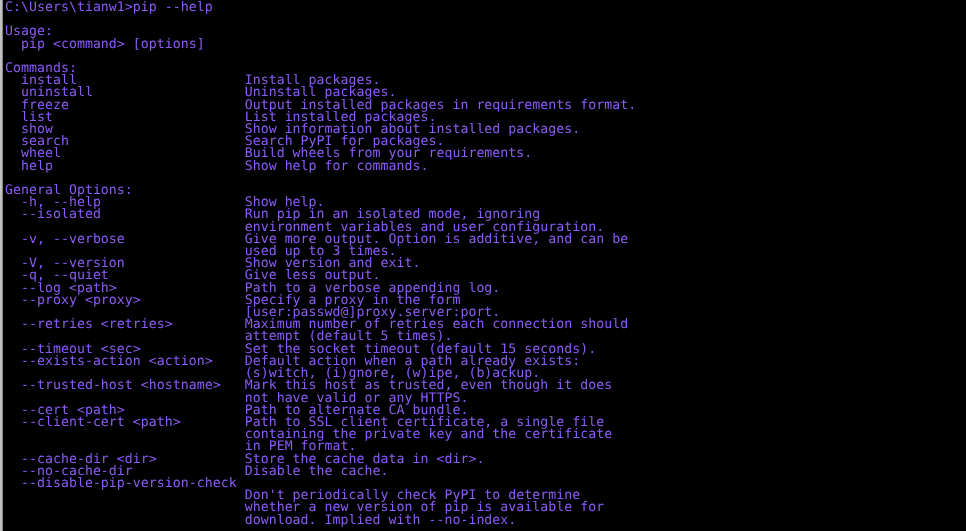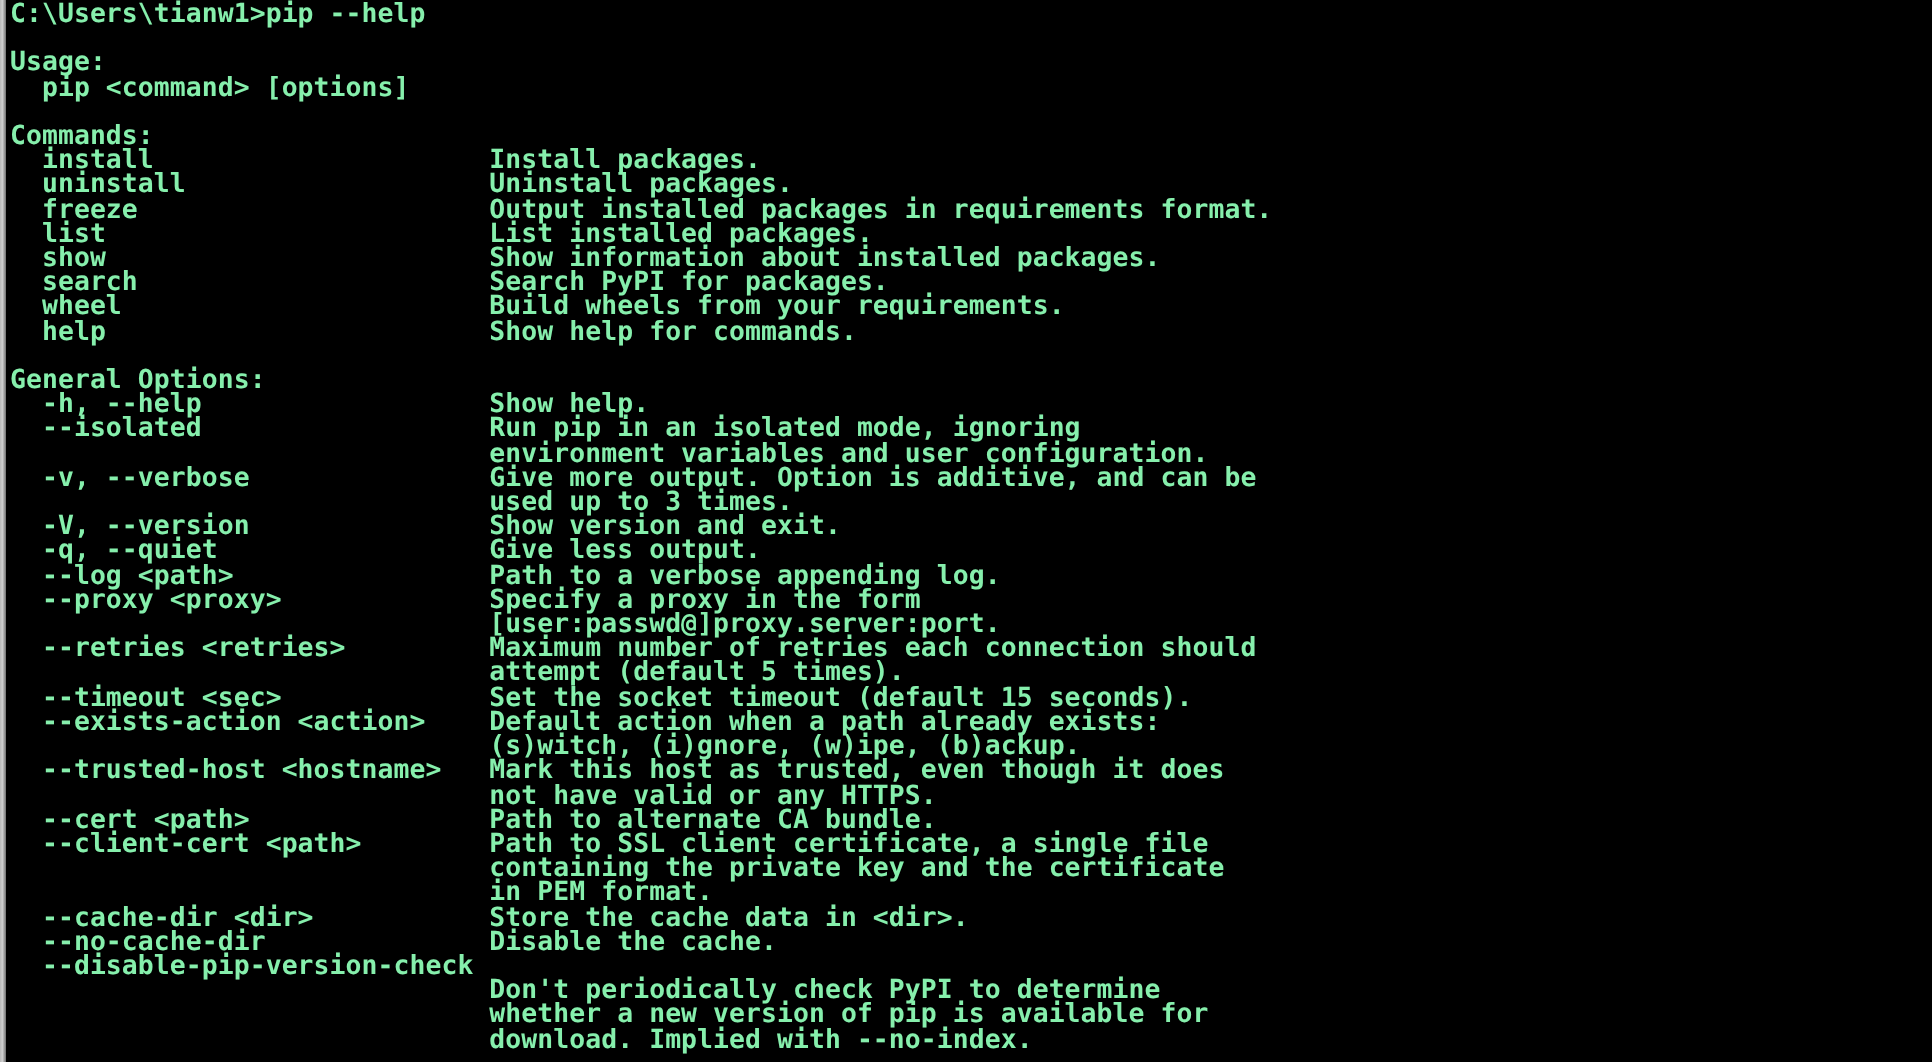--- a/index.html
+++ b/index.html
@@ -30,27 +30,27 @@
     top: 0;
     right: 0;
     bottom: 0;
     background: #000000;
     padding: 2px 0 0 2px;
     box-sizing: border-box;
   }
   pre.console-text {
     margin: 0;
     padding: 0;
-    color: #86efac;
+    color: #8b5cf6;
     font-family: "DejaVu Sans Mono", "Liberation Mono", monospace;
     font-size: 13.2px;
     line-height: 12.2px;
     letter-spacing: 0.05px;
     white-space: pre;
-    font-weight: bold;
+    font-weight: normal;
     -webkit-font-smoothing: none;
     text-rendering: geometricPrecision;
   }
 </style>
 </head>
 <body>
 
 <div id="console-window">
   <div id="window-left-border"></div>
   <div id="console-surface">

